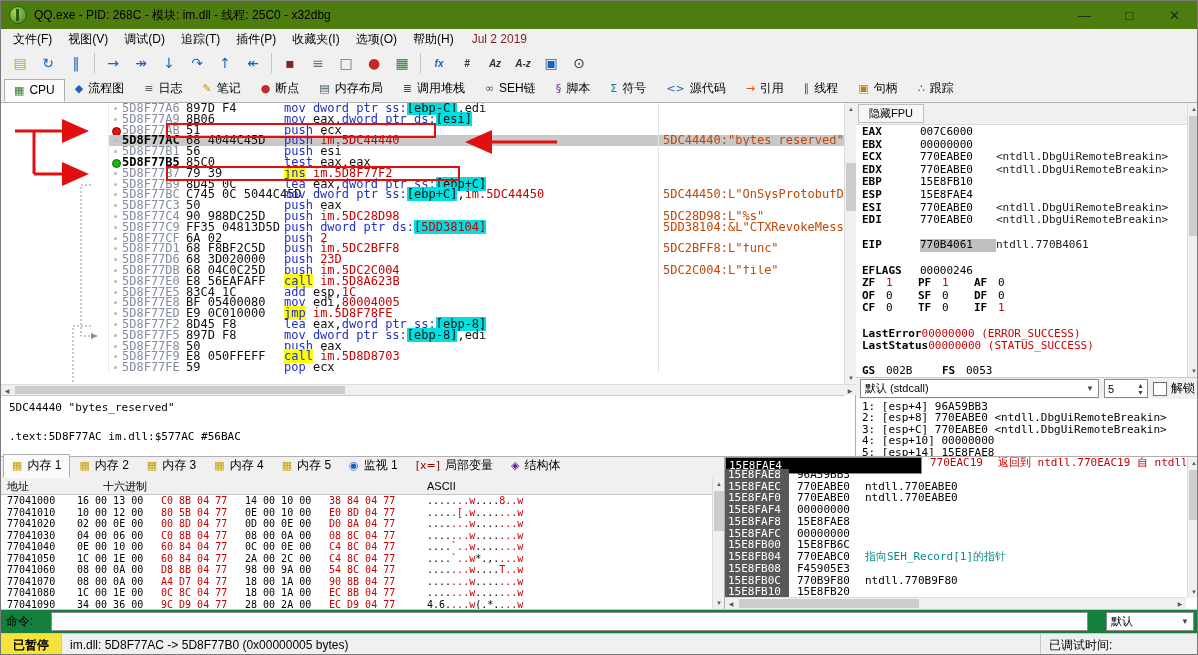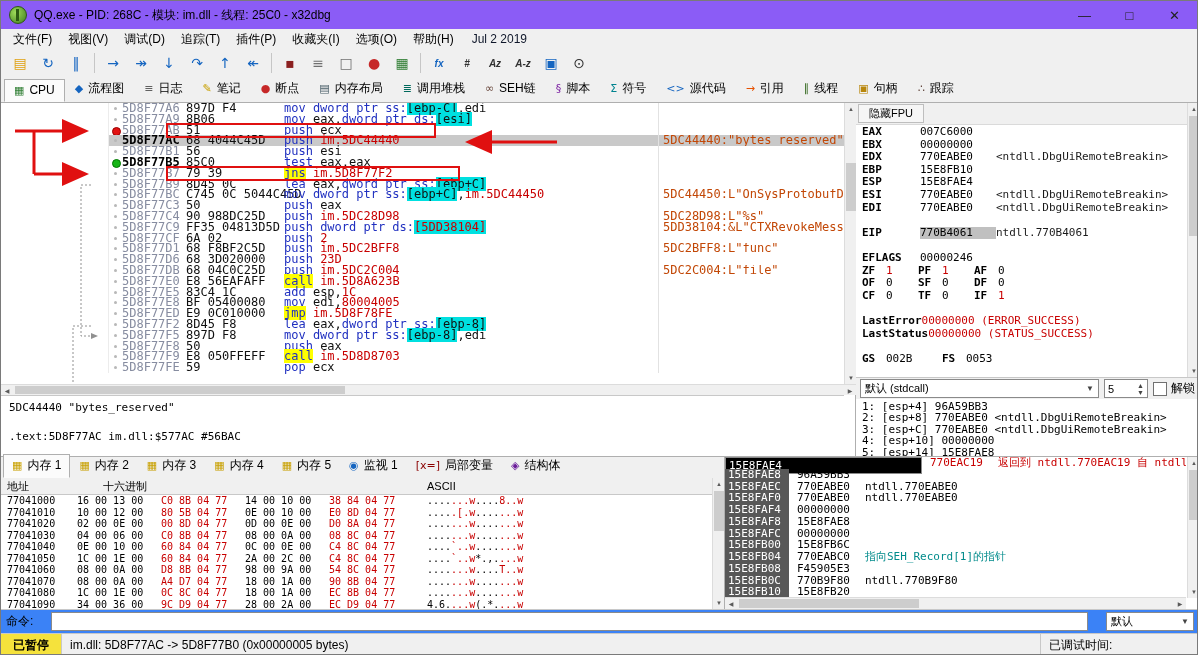--- a/index.html
+++ b/index.html
@@ -1,31 +1,31 @@
 <!DOCTYPE html>
 <html><head>
 <meta charset="utf-8">
 <style>
   html,body{margin:0;padding:0;background:#ddd;}
   .app{position:relative;width:1198px;height:655px;background:#F0F0F0;
        font-family:"Liberation Sans",sans-serif;font-size:12px;color:#000;
        border:1px solid #7a7a7a;box-sizing:border-box;overflow:hidden;}
   
-  .titlebar{height:28px;background:#8b5cf6;display:flex;align-items:center;padding-left:8px;}
+  .titlebar{height:28px;background:#4d7c0f;display:flex;align-items:center;padding-left:8px;}
   .appicon{width:16px;height:16px;border-radius:50%;background:radial-gradient(circle at 35% 35%,#9fdc5a,#3f7d1e);
            border:1px solid #2c5a12;margin-right:7px;position:relative;}
   .appicon:after{content:"";position:absolute;left:6px;top:2px;width:3px;height:12px;background:#2c5a12;}
   .title{flex:1;font-size:12px;white-space:nowrap;overflow:hidden;}
   .wctrls{display:flex;height:28px;}
   .wbtn{width:45px;height:28px;display:flex;align-items:center;justify-content:center;font-size:13px;color:#222;}
   
   .menubar{height:20px;background:#F0F0F0;display:flex;align-items:center;padding-left:4px;}
   .menu-items{display:flex;}
   .menu-item{padding:2px 8px;}
-  .menu-date{color:#0f172a;margin-left:10px;}
+  .menu-date{color:#7f1d1d;margin-left:10px;}
   
   .toolbar{height:28px;background:#F0F0F0;display:flex;align-items:center;padding-left:5px;}
   .tb-btn{width:24px;height:24px;margin:0 1px;display:flex;align-items:center;justify-content:center;
           font-size:14px;border:1px solid transparent;}
   .tb-glyph{font-family:"DejaVu Sans",sans-serif;}
   .tb-txt{font-size:10px;font-weight:bold;font-style:italic;}
   .tb-sep{width:1px;height:20px;background:#C6C6C6;margin:0 4px;}
   
   .tabbar{height:25px;background:#F0F0F0;display:flex;align-items:flex-end;padding-left:3px;}
   .tab{display:flex;align-items:center;gap:5px;padding:3px 9px 4px 9px;border:1px solid transparent;white-space:nowrap;}
@@ -118,21 +118,21 @@
   .stk-rows{position:absolute;left:0;top:0;width:461px;height:141px;overflow:h1idden;}
   .stk-row{display:flex;height:11.75px;line-height:11.75px;font-family:"DejaVu Sans Mono",monospace;font-size:11px;white-space:pre;}
   .s-addr{width:64px;background:#585858;color:#fff;padding-left:3px;box-sizing:border-box;}
   .s-addr.sel{background:#000;}
   .s-val{width:76px;padding-left:8px;box-sizing:border-box;}
   .s-val.red{color:#C80000;}
   .s-com{flex:1;overflow:hidden;}
   .s-com.red{color:#C80000;}
   .s-com.seh{color:#008B8B;}
   
-  .cmdbar{position:absolute;left:0;top:608px;width:1198px;height:24px;background:#3b82f6;
+  .cmdbar{position:absolute;left:0;top:608px;width:1198px;height:24px;background:#15803d;
           border-top:1px solid #C8C8C8;display:flex;align-items:center;gap:18px;padding:0 5px;box-sizing:border-box;}
   .cmd-input{flex:1;height:17px;border:1px solid #8a8a8a;background:#fff;font-size:11px;padding:0 3px;
              font-family:"DejaVu Sans Mono",monospace;}
   .cmd-dd{width:78px;height:17px;background:#fff;border:1px solid #8a8a8a;display:flex;align-items:center;
           justify-content:space-between;padding:0 4px;font-size:11px;}
   .statusbar{position:absolute;left:0;top:632px;width:1198px;height:23px;background:#F0F0F0;
              border-top:1px solid #C8C8C8;display:flex;align-items:stretch;font-size:12px;box-sizing:border-box;}
   .badge{background:#F5E23C;display:flex;align-items:center;padding:0 12px;font-weight:bold;border-right:1px solid #C8C8C8;}
   .st-msg{flex:1;display:flex;align-items:center;padding-left:8px;border-right:1px solid #C8C8C8;}
   .st-time{width:150px;display:flex;align-items:center;padding-left:8px;}
@@ -361,20 +361,21 @@
     </div>
   </div>
 
   <div class="reg-pane">
     <div class="fpu-bar">
       <button class="fpu-btn">隐藏FPU</button>
     </div>
     <div class="reg-rows" id="reg-rows">
         <div class="reg-row"><span class="reg-name">EAX</span><span class="reg-val">007C6000</span></div>
         <div class="reg-row"><span class="reg-name">EBX</span><span class="reg-val">00000000</span></div>
+        <div class="reg-row"><span class="reg-name">ECX</span><span class="reg-val">770EABE0</span><span class="reg-extra">&lt;ntdll.DbgUiRemoteBreakin&gt;</span></div>
         <div class="reg-row"><span class="reg-name">EDX</span><span class="reg-val">770EABE0</span><span class="reg-extra">&lt;ntdll.DbgUiRemoteBreakin&gt;</span></div>
         <div class="reg-row"><span class="reg-name">EBP</span><span class="reg-val">15E8FB10</span></div>
         <div class="reg-row"><span class="reg-name">ESP</span><span class="reg-val">15E8FAE4</span></div>
         <div class="reg-row"><span class="reg-name">ESI</span><span class="reg-val">770EABE0</span><span class="reg-extra">&lt;ntdll.DbgUiRemoteBreakin&gt;</span></div>
         <div class="reg-row"><span class="reg-name">EDI</span><span class="reg-val">770EABE0</span><span class="reg-extra">&lt;ntdll.DbgUiRemoteBreakin&gt;</span></div>
         <div class="reg-spacer"></div>
         <div class="reg-row"><span class="reg-name">EIP</span><span class="reg-val bg">770B4061</span><span class="reg-extra">ntdll.770B4061</span></div>
         <div class="reg-spacer"></div>
         <div class="reg-row"><span class="reg-name">EFLAGS</span><span class="reg-val">00000246</span></div>
         <div class="reg-row"><span class="flag-name">ZF</span><span class="flag-val red">1</span><span class="flag-name">PF</span><span class="flag-val red">1</span><span class="flag-name">AF</span><span class="flag-val">0</span></div>

